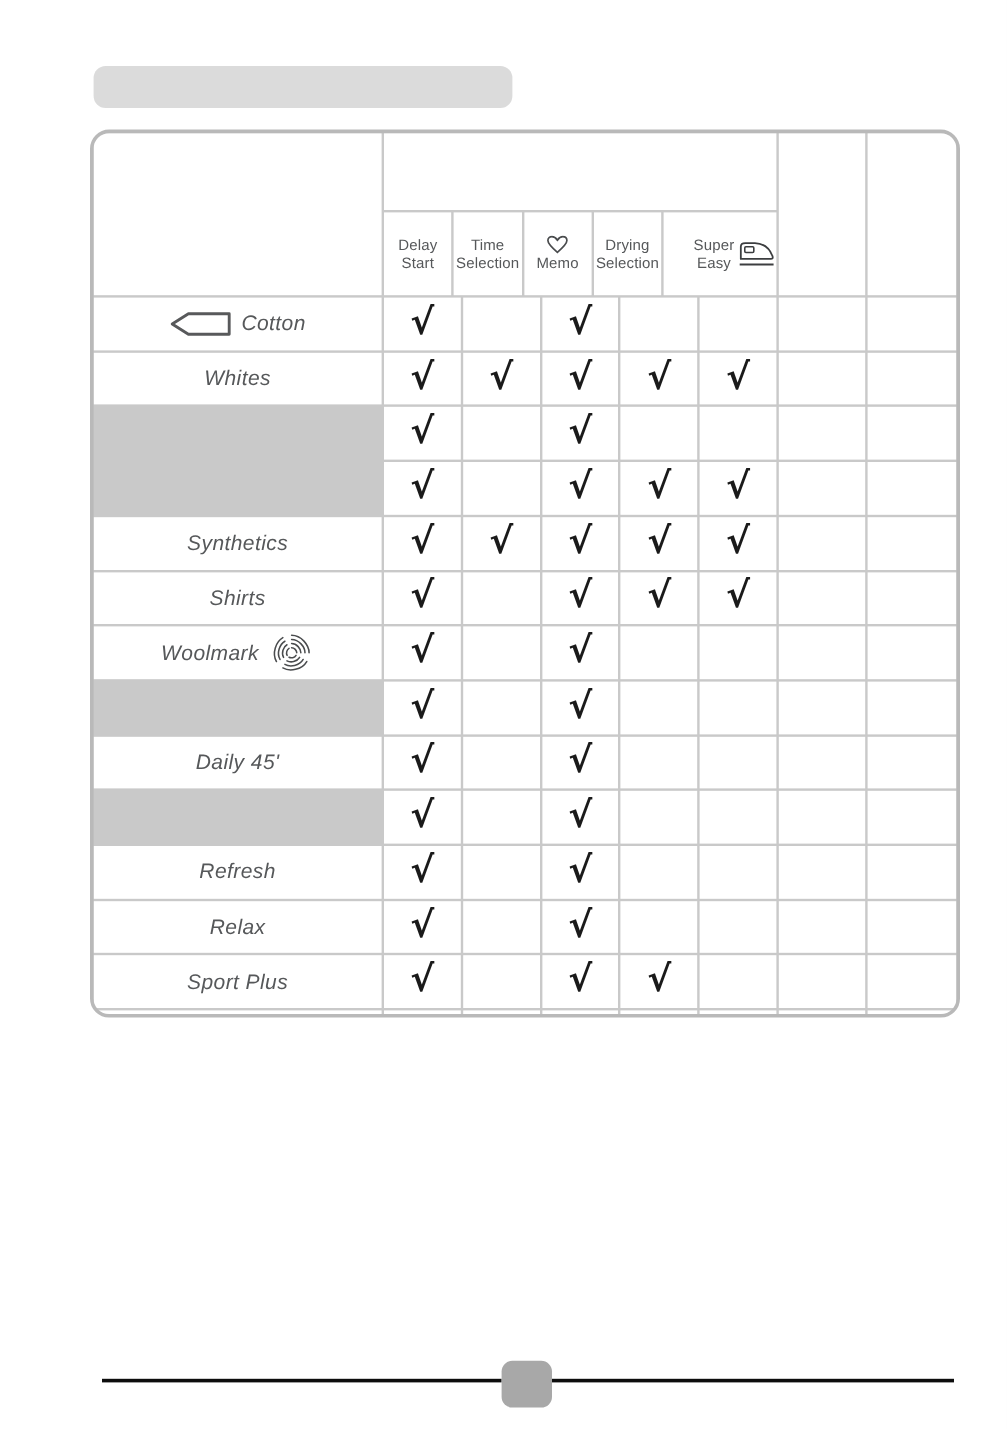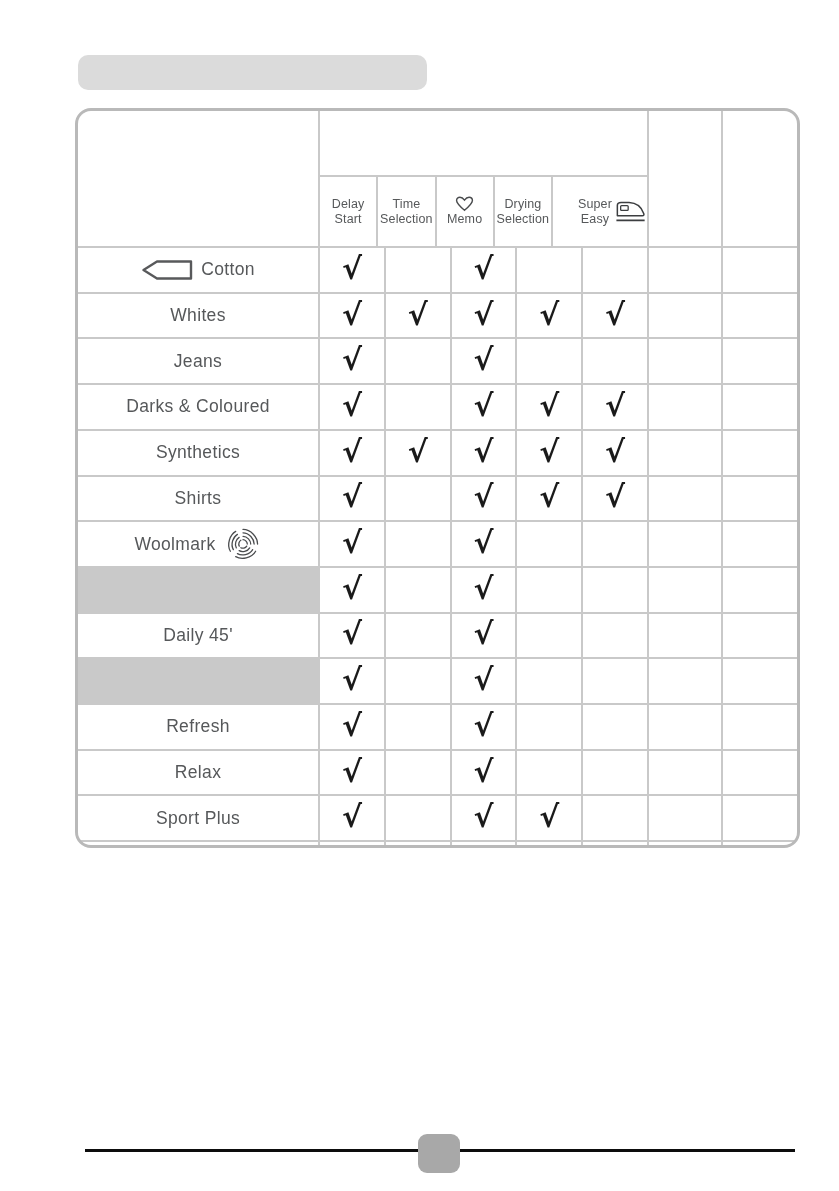--- a/index.html
+++ b/index.html
@@ -30,21 +30,21 @@
   .h-feat-top{background:#ffffff;}
   .h-feat-labels{display:grid;grid-template-columns:repeat(5,1fr);gap:2px;}
   .h-feat-cell{
     background:#ffffff;display:flex;flex-direction:column;align-items:center;
     justify-content:center;font-size:12.5px;line-height:1.18;text-align:center;
     color:#56585a;letter-spacing:.01em;
   }
   .h-feat-row{display:flex;align-items:center;gap:3px;padding-left:25px;}
   .h-extra{background:#ffffff;}
   .prog-cell{
-    font-size:17.5px;letter-spacing:.02em;gap:8px;text-align:center;
+    font-size:17.5px;letter-spacing:.02em;gap:8px;text-align:center;font-style:italic;
   }
   .check-cell{font-size:0;}
   .check-glyph{
     font-family:"DejaVu Sans", sans-serif;font-size:30px;font-weight:bold;
     color:#1a1a1a;line-height:1;transform:translateY(-1px);
   }
   .f-row{
     grid-column:1 / 9;grid-row:16;background:#c9c9c9;display:grid;
     grid-template-columns:97px 1fr;gap:2px;
   }
@@ -165,37 +165,31 @@
         <span class="check-glyph">√</span>
       </div>
       <div class="cell check-cell" style="grid-area: 3 / 5;">
         <span class="check-glyph">√</span>
       </div>
       <div class="cell check-cell" style="grid-area: 3 / 6;">
         <span class="check-glyph">√</span>
       </div>
       <div class="cell" style="grid-area: 3 / 7;"></div>
       <div class="cell" style="grid-area: 3 / 8;"></div>
-      <div class="cell prog-cell" style="grid-area: 4 / 1;">
-        <span>Jeans</span>
-      </div>
       <div class="cell check-cell" style="grid-area: 4 / 2;">
         <span class="check-glyph">√</span>
       </div>
       <div class="cell check-cell" style="grid-area: 4 / 3;"></div>
       <div class="cell check-cell" style="grid-area: 4 / 4;">
         <span class="check-glyph">√</span>
       </div>
       <div class="cell check-cell" style="grid-area: 4 / 5;"></div>
       <div class="cell check-cell" style="grid-area: 4 / 6;"></div>
       <div class="cell" style="grid-area: 4 / 7;"></div>
       <div class="cell" style="grid-area: 4 / 8;"></div>
-      <div class="cell prog-cell" style="grid-area: 5 / 1;">
-        <span>Darks &amp; Coloured</span>
-      </div>
       <div class="cell check-cell" style="grid-area: 5 / 2;">
         <span class="check-glyph">√</span>
       </div>
       <div class="cell check-cell" style="grid-area: 5 / 3;"></div>
       <div class="cell check-cell" style="grid-area: 5 / 4;">
         <span class="check-glyph">√</span>
       </div>
       <div class="cell check-cell" style="grid-area: 5 / 5;">
         <span class="check-glyph">√</span>
       </div>

